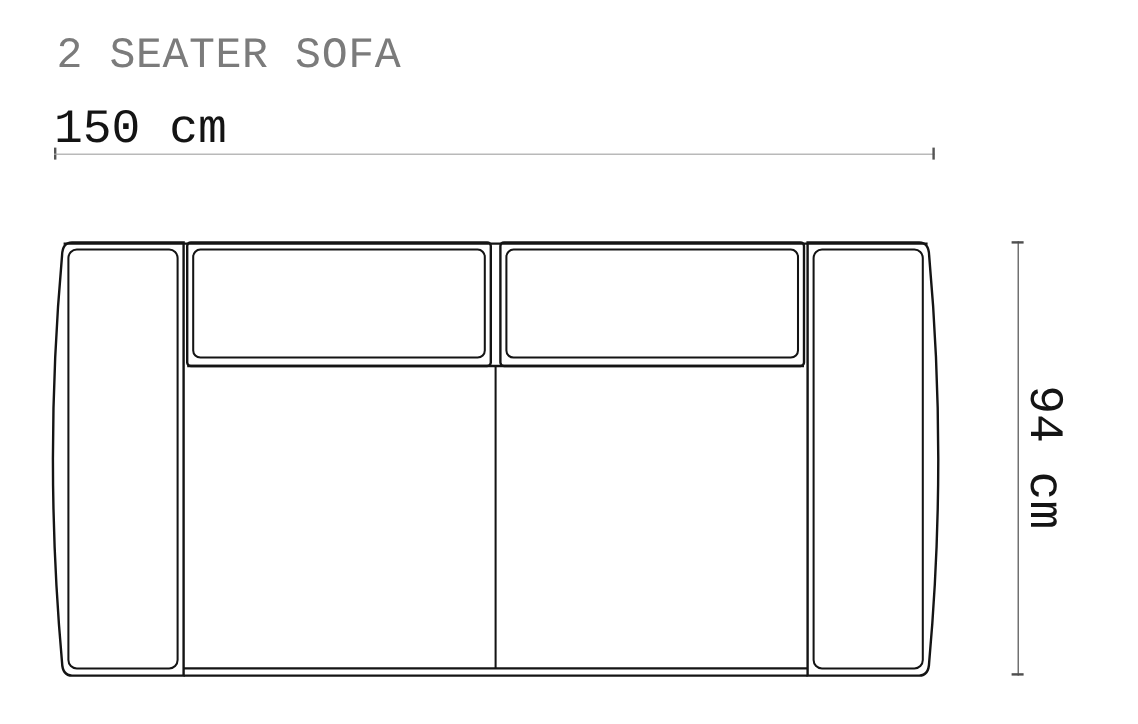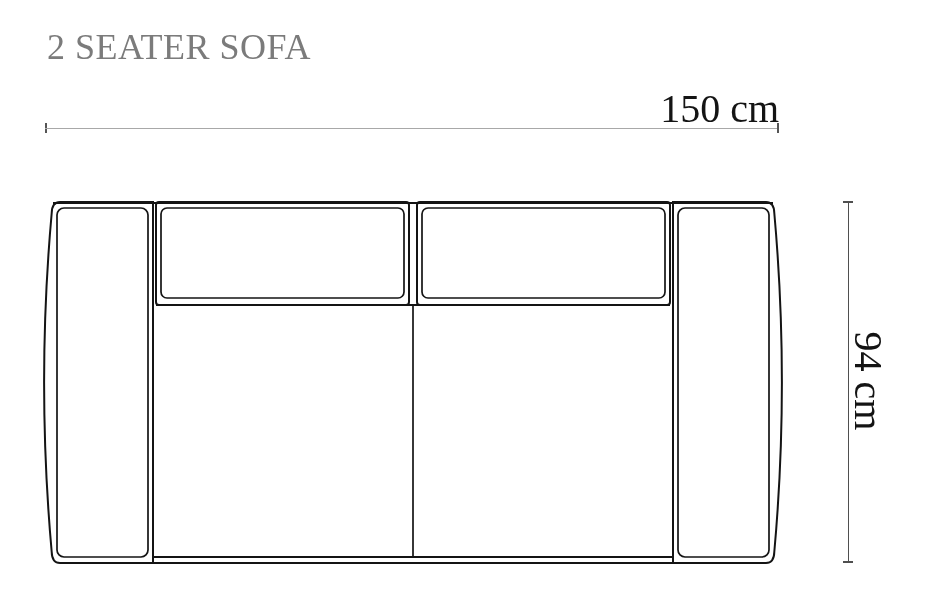--- a/index.html
+++ b/index.html
@@ -1,40 +1,40 @@
 <!DOCTYPE html>
 <html><head>
 <meta charset="utf-8">
 <style>
   html, body { margin: 0; padding: 0; background: #ffffff; }
   .canvas {
     position: relative;
     width: 948px;
     height: 603px;
     background: #ffffff;
-    font-family: Liberation Serif, serif;
+    font-family: Liberation Mono, monospace;
     overflow: hidden;
   }
   .title {
     position: absolute;
     left: 47px;
     top: 29px;
     font-size: 36px;
     line-height: 1;
     letter-spacing: 0.5px;
     color: #7b7b7b;
     white-space: nowrap;
   }
   
   .dim-h-label {
     position: absolute;
     left: 45px;
     top: 89px;
     width: 734px;
-    text-align: right;
+    text-align: left;
     font-size: 40px;
     line-height: 1;
     color: #141414;
     white-space: nowrap;
   }
   .dim-h {
     position: absolute;
     left: 45px;
     top: 119px;
     width: 734px;

